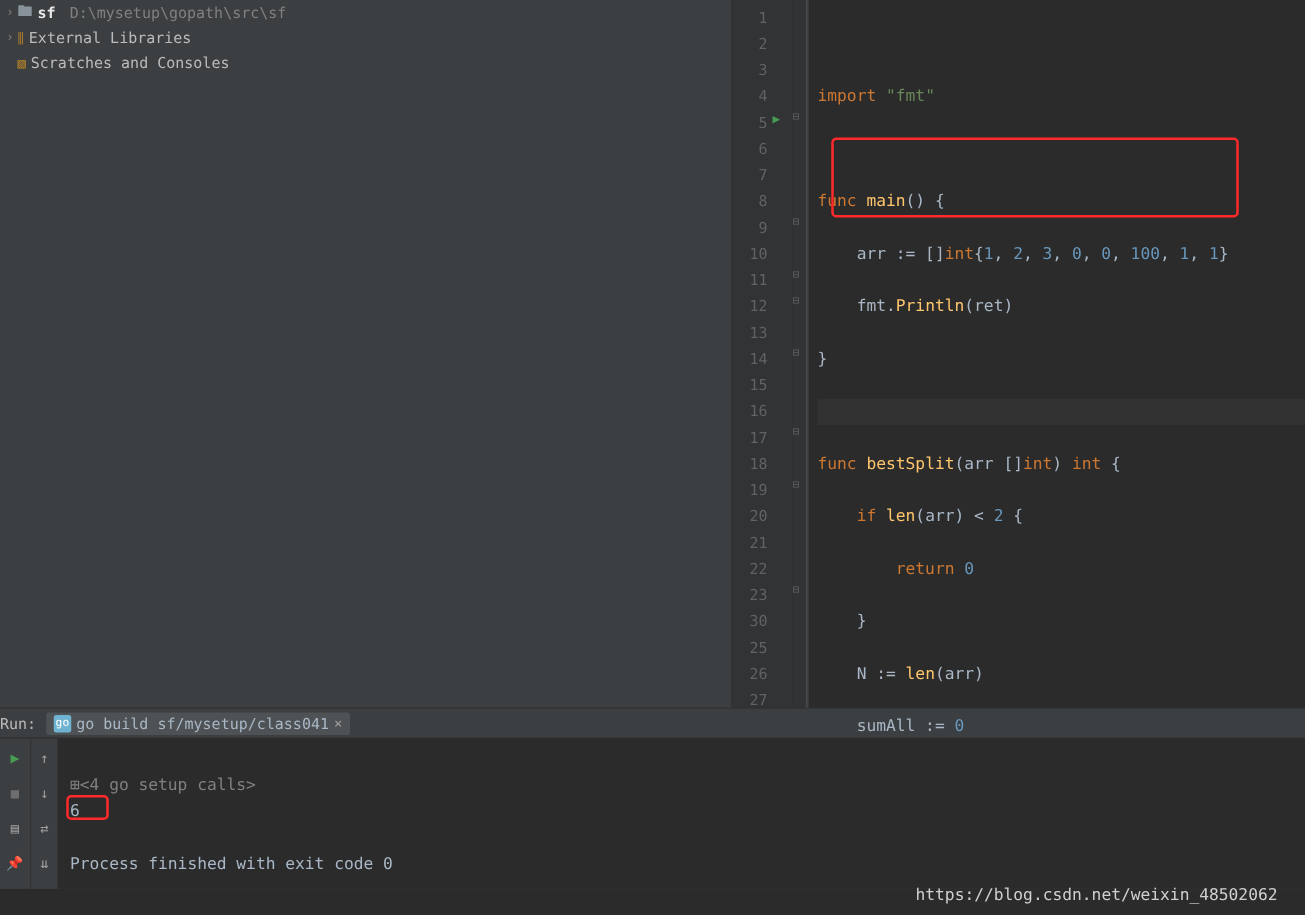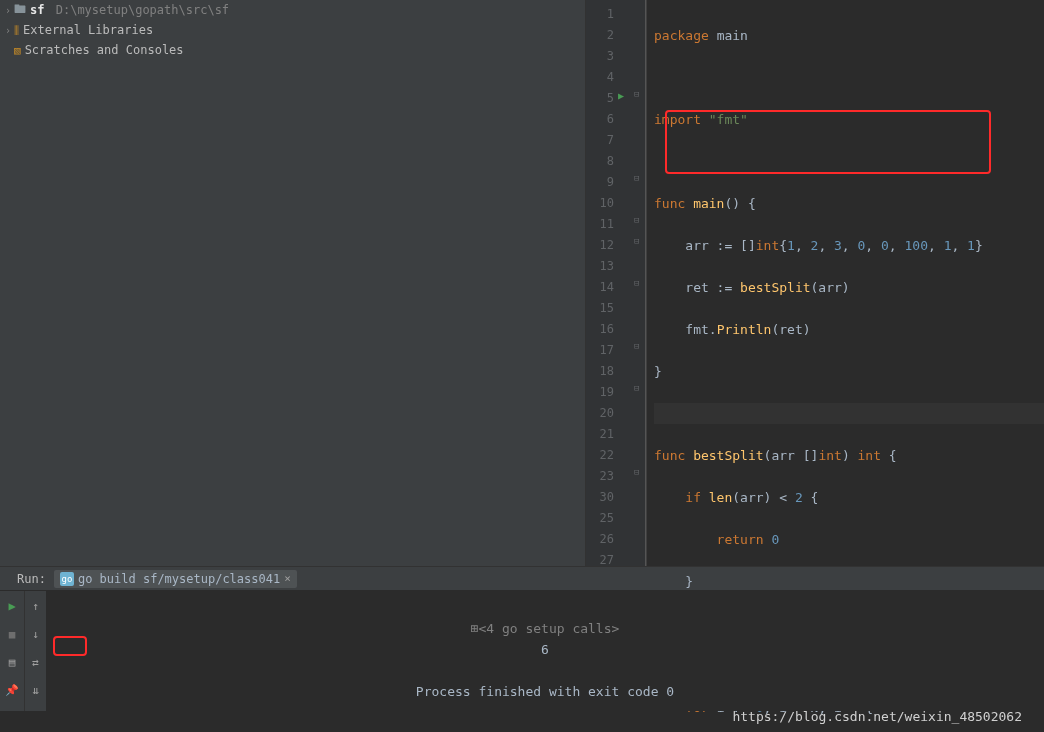--- a/index.html
+++ b/index.html
@@ -21,31 +21,31 @@
 .code { flex:1; padding:4px 0 0 8px; line-height:21px; font-family:Consolas,monospace; font-size:13px; white-space:pre; position:relative; }
 .kw { color:#cc7832; }
 .fn { color:#ffc66d; }
 .str { color:#6a8759; }
 .num { color:#6897bb; }
 .caret-line { background:#323232; }
 .hl-red { position:absolute; border:2px solid #ff2a2a; border-radius:4px; pointer-events:none; }
 .hl1 { left:665px; top:110px; width:326px; height:64px; }
 .hl2 { left:53px; top:636px; width:34px; height:20px; }
 .bottom-panel { border-top:1px solid #323232; background:#3c3f41; }
-.tab-row { display:flex; align-items:center; height:24px; padding-left:17px; gap:8px; font-size:12px; border-bottom:1px solid #2b2b2b; }
+.tab-row { display:flex; align-items:center; height:24px; padding-left:0; gap:8px; font-size:12px; border-bottom:1px solid #2b2b2b; }
 .tab-label { color:#bbbbbb; }
 .tab-active { display:flex; gap:4px; background:#4e5254; padding:2px 6px; border-radius:2px; }
 .tab-close { color:#a0a0a0; font-size:11px; }
 .go-badge { width:14px; height:14px; background:#6fb3d2; border-radius:2px; font-size:9px; color:#fff; display:flex; align-items:center; justify-content:center; }
 .console-row { display:flex; height:120px; }
 .side-btns { width:24px; background:#3c3f41; display:flex; flex-direction:column; align-items:center; padding-top:8px; gap:14px; }
 .side-btns2 { width:22px; background:#3c3f41; display:flex; flex-direction:column; align-items:center; padding-top:8px; gap:14px; border-left:1px solid #323232; }
 .btn-ico { width:14px; height:14px; color:#a0a0a0; font-size:11px; display:flex; align-items:center; justify-content:center; }
 .run-green { color:#499c54; font-size:12px; }
-.console-out { flex:1; background:#2b2b2b; padding:6px 10px; font-family:Consolas,monospace; font-size:13px; line-height:21px; color:#a9b7c6; white-space:pre; position:relative;text-align:center; }
+.console-out { flex:1; background:#2b2b2b; padding:6px 10px; font-family:Consolas,monospace; font-size:13px; line-height:21px; color:#a9b7c6; white-space:pre; position:relative; }
 .watermark { position:absolute; right:22px; bottom:8px; color:#d0d0d0; font-size:13px;text-align:right; }
 .muted { color:#808080; }
 </style>
 </head>
 <body>
 
 <div class="main-row">
   <div class="project-tree">
     <div class="tree-item">
       <span class="arrow">›</span>
@@ -101,27 +101,25 @@
       <span class="fold-mark" style="top:173px">⊟</span>
       <span class="fold-mark" style="top:215px">⊟</span>
       <span class="fold-mark" style="top:236px">⊟</span>
       <span class="fold-mark" style="top:278px">⊟</span>
       <span class="fold-mark" style="top:341px">⊟</span>
       <span class="fold-mark" style="top:383px">⊟</span>
       <span class="fold-mark" style="top:467px">⊟</span>
     </div>
     <div class="vline-main"></div>
     <div class="code">
-<div><span class="kw">package </span><span>main</span></div>
 <div> </div>
 <div><span class="kw">import </span><span class="str">"fmt"</span></div>
 <div> </div>
 <div><span class="kw">func </span><span class="fn">main</span><span>() {</span></div>
 <div><span>    arr := []</span><span class="kw">int</span><span>{</span><span class="num">1</span><span>, </span><span class="num">2</span><span>, </span><span class="num">3</span><span>, </span><span class="num">0</span><span>, </span><span class="num">0</span><span>, </span><span class="num">100</span><span>, </span><span class="num">1</span><span>, </span><span class="num">1</span><span>}</span></div>
-<div><span>    ret := </span><span class="fn">bestSplit</span><span>(arr)</span></div>
 <div><span>    fmt.</span><span class="fn">Println</span><span>(ret)</span></div>
 <div><span>}</span></div>
 <div class="caret-line"> </div>
 <div><span class="kw">func </span><span class="fn">bestSplit</span><span>(arr []</span><span class="kw">int</span><span>) </span><span class="kw">int</span><span> {</span></div>
 <div><span class="kw">    if </span><span class="fn">len</span><span>(arr) &lt; </span><span class="num">2</span><span> {</span></div>
 <div><span class="kw">        return </span><span class="num">0</span></div>
 <div><span>    }</span></div>
 <div><span>    N := </span><span class="fn">len</span><span>(arr)</span></div>
 <div><span>    sumAll := </span><span class="num">0</span></div>
 <div><span class="kw">    for </span><span>i := </span><span class="num">0</span><span>; i &lt; N; i++ {</span></div>

